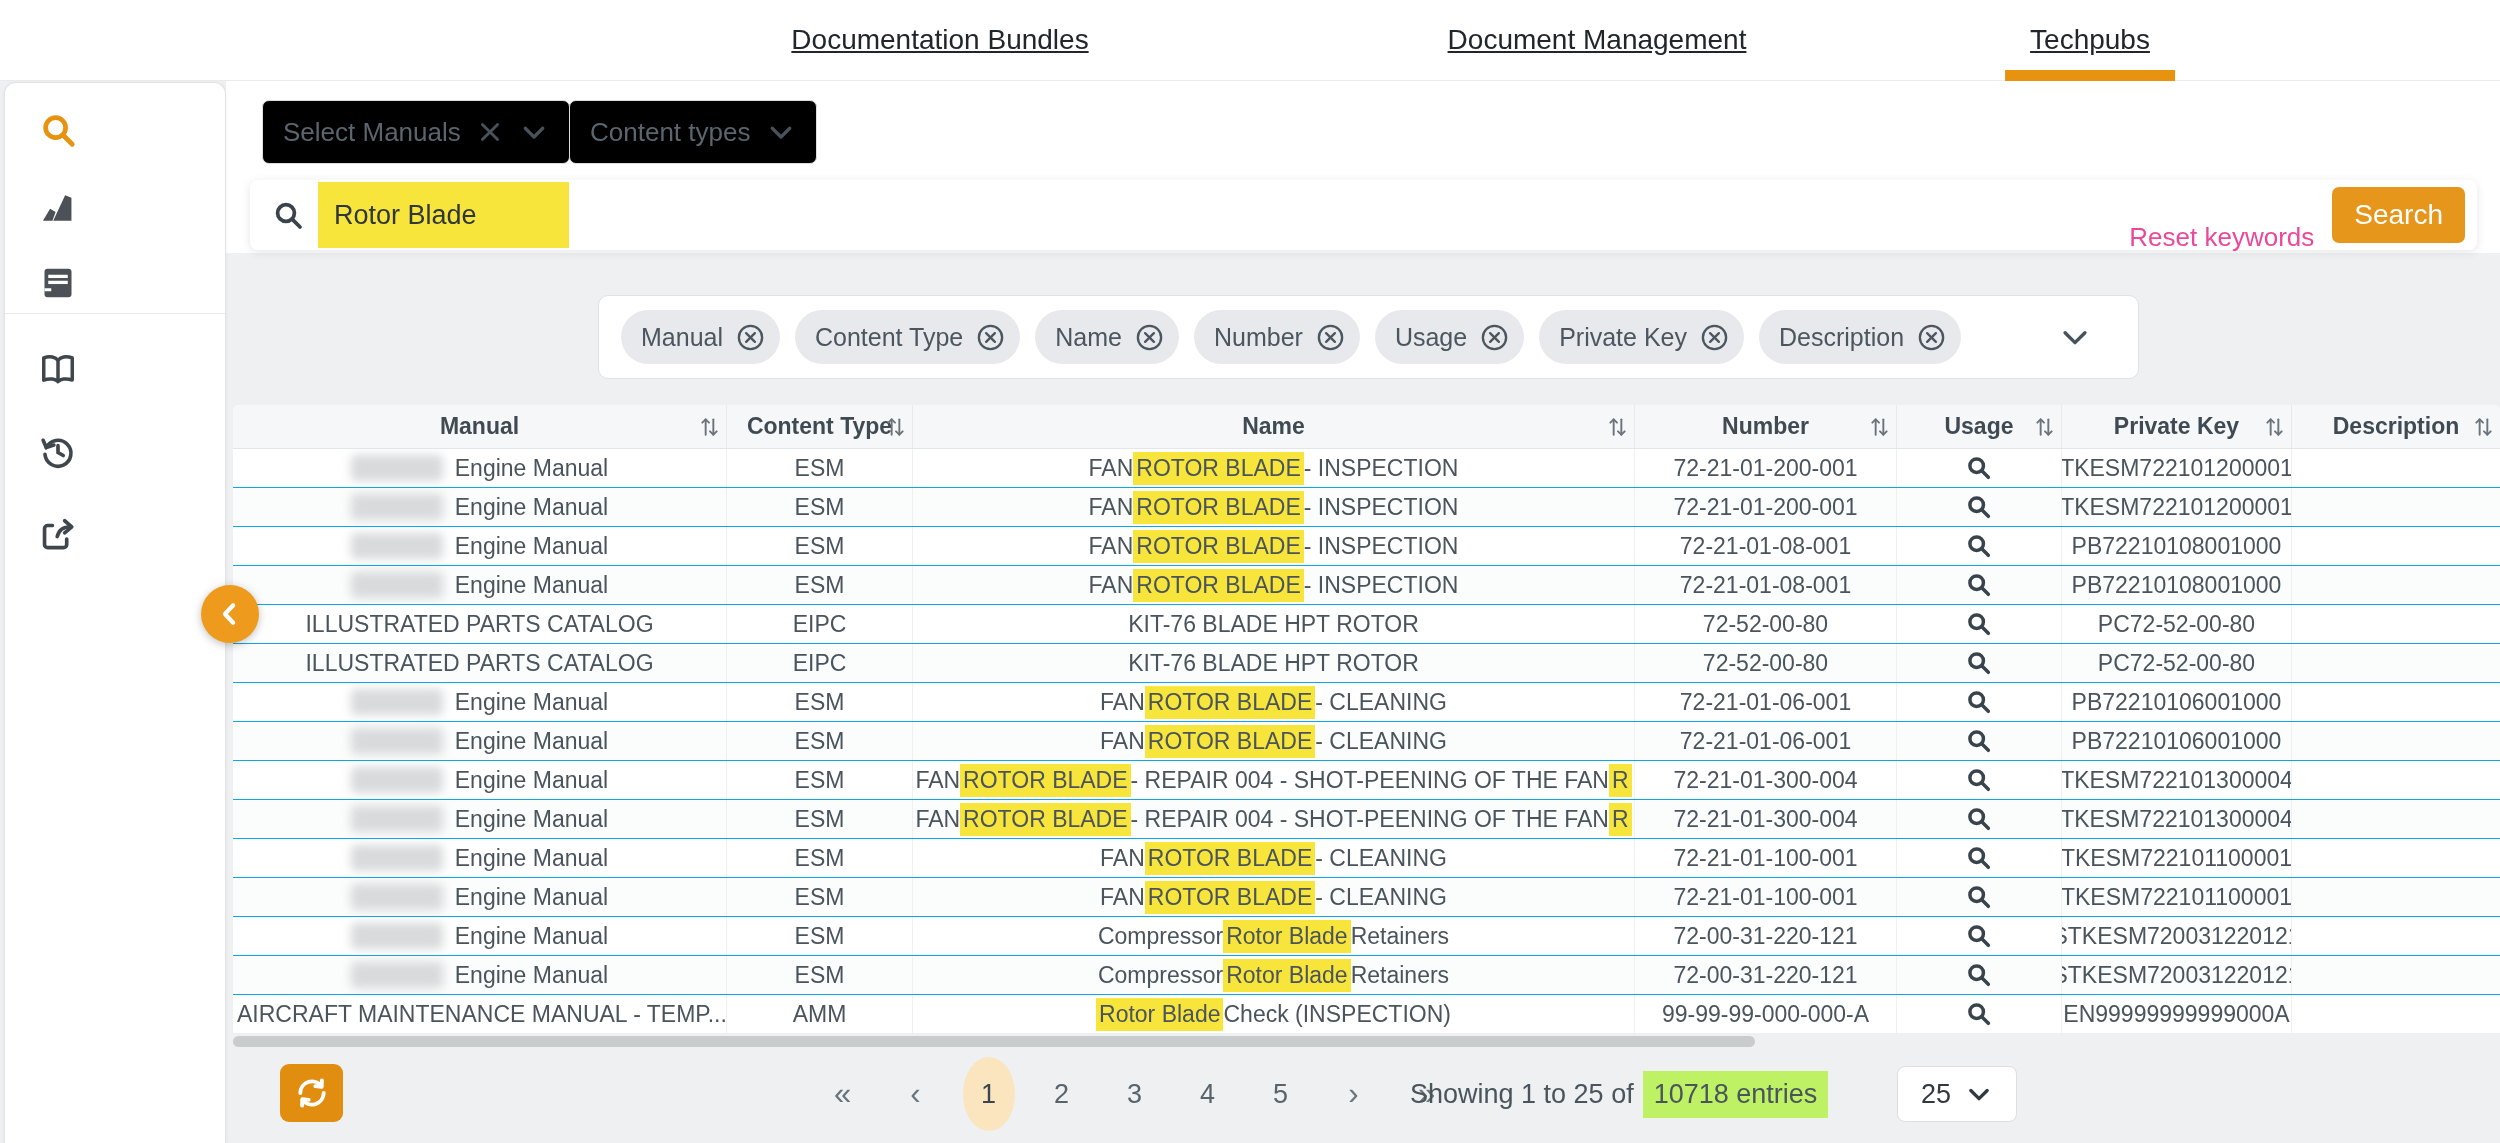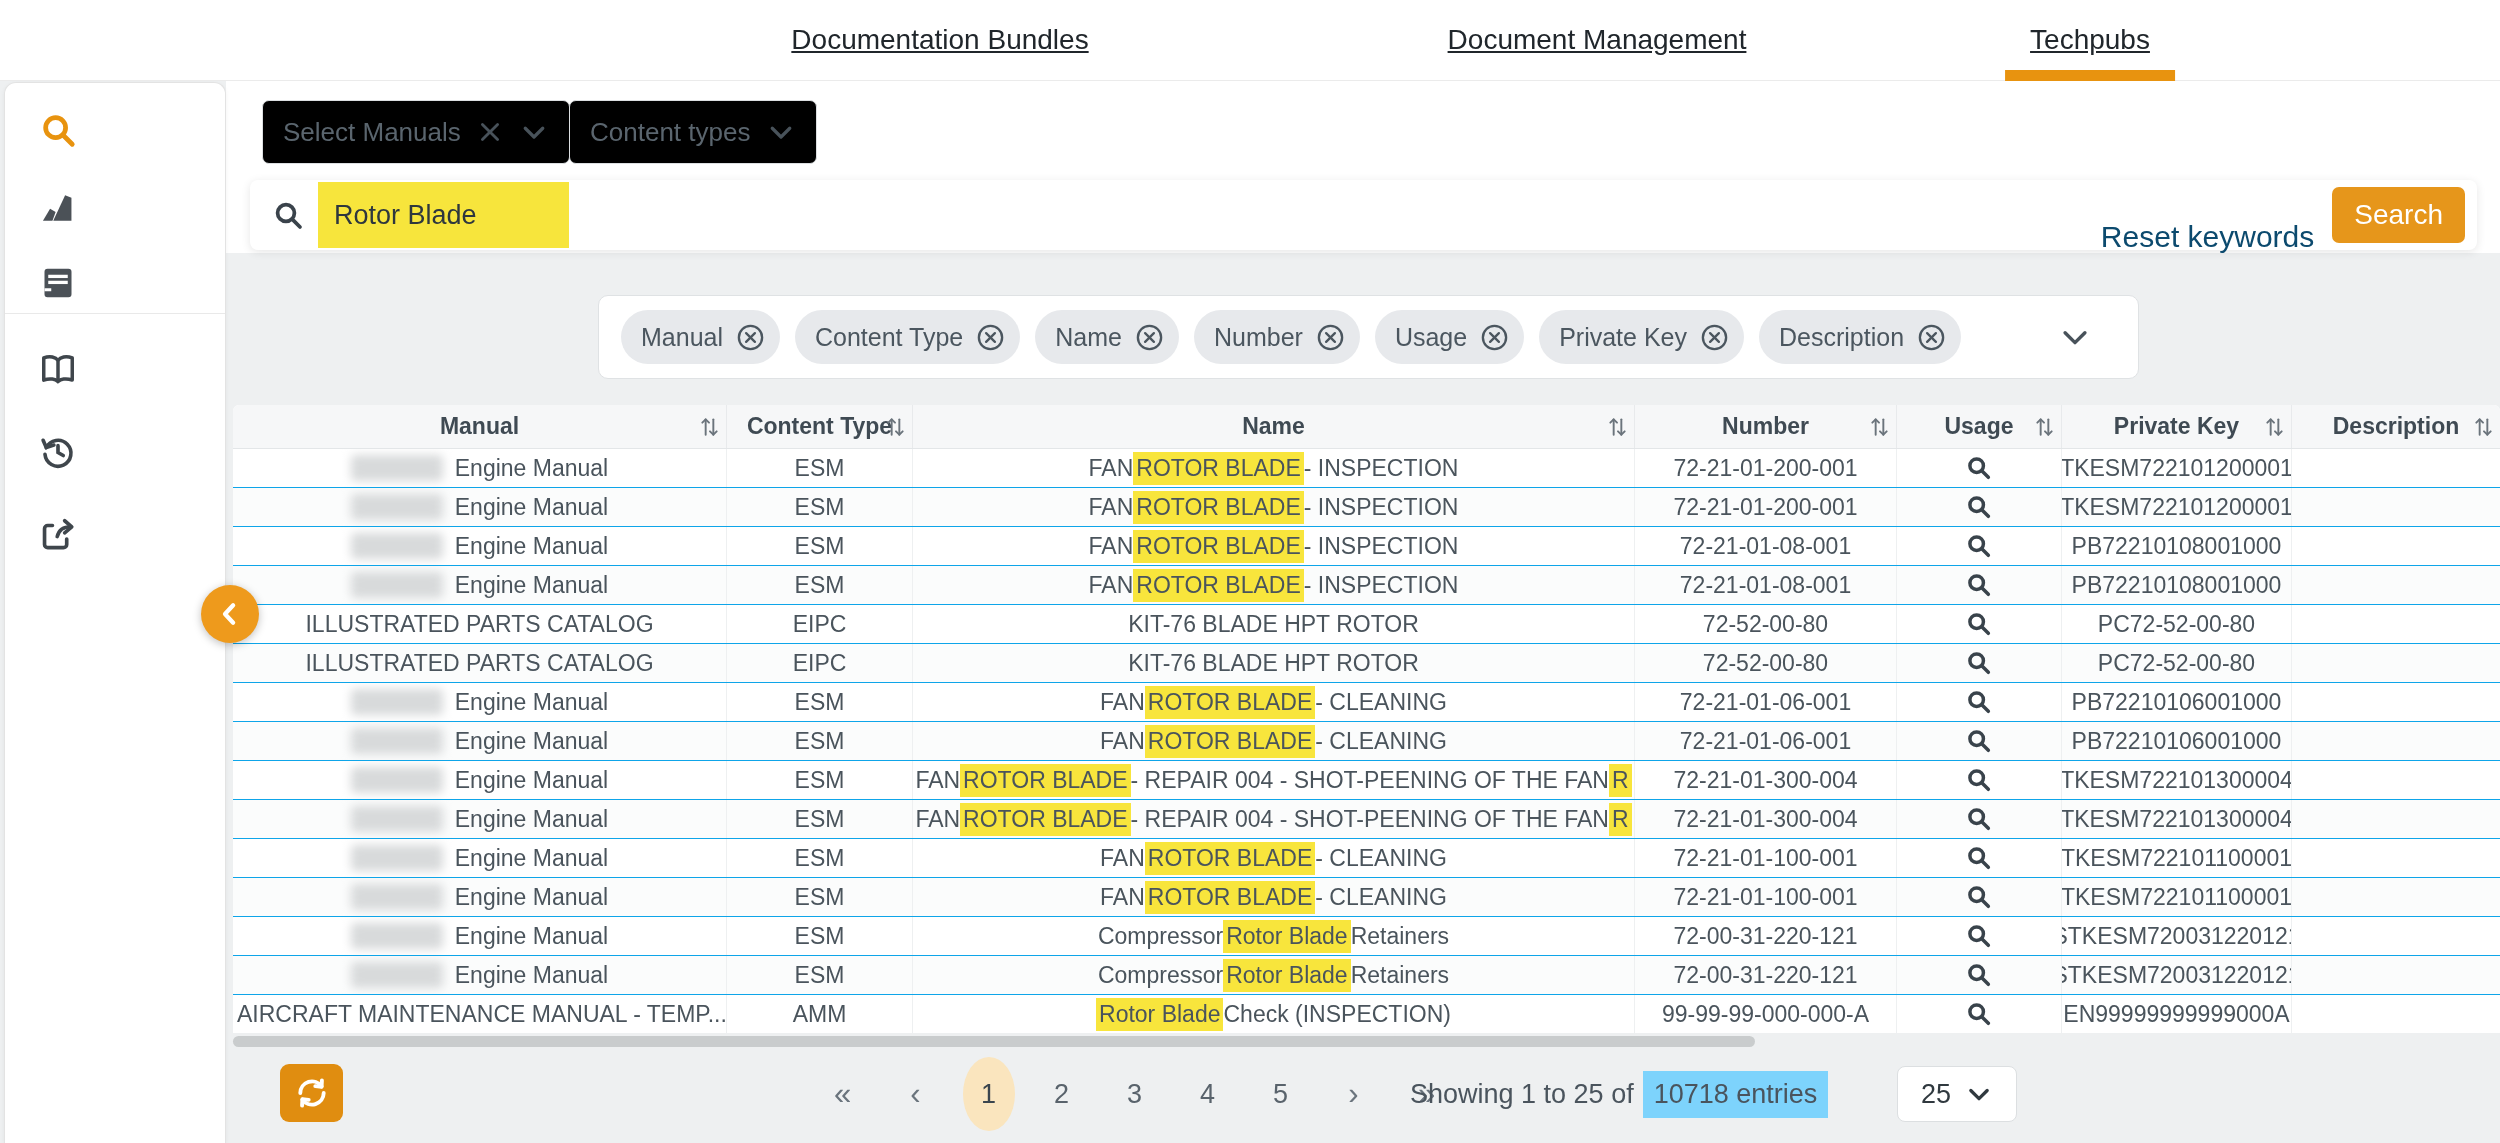--- a/index.html
+++ b/index.html
@@ -28,21 +28,21 @@
   .dd{position:absolute;top:100px;height:64px;background:#000000;border:1px solid #dcdfe1;border-radius:7px;
     display:flex;align-items:center;gap:16px;padding:0 20px;font-size:26px;color:#5a656e;z-index:3;cursor:pointer;box-sizing:border-box;}
   #dd-manuals{left:262px;}
   #dd-content{left:569px;}
   
   .searchbar{position:absolute;left:250px;top:180px;width:2227px;height:70px;background:#fff;border-radius:8px;
     box-shadow:0 2px 10px rgba(0,0,0,.10);display:flex;align-items:center;z-index:3;}
   .searchbar .mag{margin-left:22px;flex:none;}
   .query-hl{margin-left:14px;height:66px;display:flex;align-items:center;background:#F7E53C;padding:0 92px 0 16px;
     font-size:27px;color:#2e373e;}
-  .reset{margin-left:auto;color:#0c4a6e;font-size:30px;cursor:pointer;margin-top:44px;}
+  .reset{margin-left:auto;color:#ec4899;font-size:26px;cursor:pointer;margin-top:44px;}
   .search-btn{margin:0 12px 0 18px;background:#E6961B;color:#fff;font-size:28px;padding:12px 22px;border-radius:7px;border:none;cursor:pointer;font-family:inherit;}
   
   .chipbar{position:absolute;left:598px;top:295px;width:1541px;height:84px;background:#fff;border:1px solid #dfe2e4;border-radius:10px;
     display:flex;align-items:center;padding:0 22px;gap:15px;box-sizing:border-box;z-index:2;}
   .chip{background:#e7e9ec;border-radius:27px;height:54px;display:flex;align-items:center;gap:12px;padding:0 14px 0 20px;
     font-size:25px;color:#4b565f;flex:none;}
   .chip svg{cursor:pointer;display:block;}
   .chipbar .chev{margin-left:auto;margin-right:24px;cursor:pointer;display:flex;}
   
   .tablecard{position:absolute;left:233px;top:405px;width:2267px;height:628px;background:#fff;overflow:hidden;border-radius:6px 6px 0 0;z-index:2;}
@@ -61,21 +61,21 @@
   .usage-btn{display:flex;cursor:pointer;}
   
   .hscroll{position:absolute;left:233px;top:1036px;width:1522px;height:11px;border-radius:6px;background:#c9cccd;z-index:3;cursor:grab;}
   .refresh-btn{position:absolute;left:280px;top:1064px;width:63px;height:58px;background:#E08D10;border-radius:9px;
     display:flex;align-items:center;justify-content:center;border:none;cursor:pointer;z-index:3;}
   .pagination{position:absolute;left:806px;top:1056px;height:76px;display:flex;align-items:center;z-index:3;}
   .pg{width:73px;height:76px;display:flex;align-items:center;justify-content:center;font-size:27px;color:#59636c;cursor:pointer;flex:none;}
   .pg.arrow{font-size:31px;color:#6a747d;}
   .pg .cur{width:52px;height:74px;border-radius:50%;background:#FAE5BE;display:flex;align-items:center;justify-content:center;color:#3a454e;}
   .showing{position:absolute;left:1398px;top:1056px;height:76px;display:flex;align-items:center;font-size:27px;color:#4a545d;z-index:3;margin-left:12px;}
-  .showing .hl-entries{background:#7dd3fc;padding:8px 11px;margin-left:9px;}
+  .showing .hl-entries{background:#bef264;padding:8px 11px;margin-left:9px;}
   .pagesize{position:absolute;left:1897px;top:1066px;width:120px;height:56px;border:1px solid #dcdfe1;border-radius:8px;background:#fff;
     display:flex;align-items:center;justify-content:center;gap:14px;font-size:27px;color:#30393f;z-index:3;cursor:pointer;box-sizing:border-box;}
 </style>
 </head>
 <body>
 
 <div class="topbar">
   <div id="nav-tabs">
       <div class="tab">Documentation Bundles</div>
       <div class="tab">Document Management</div>

